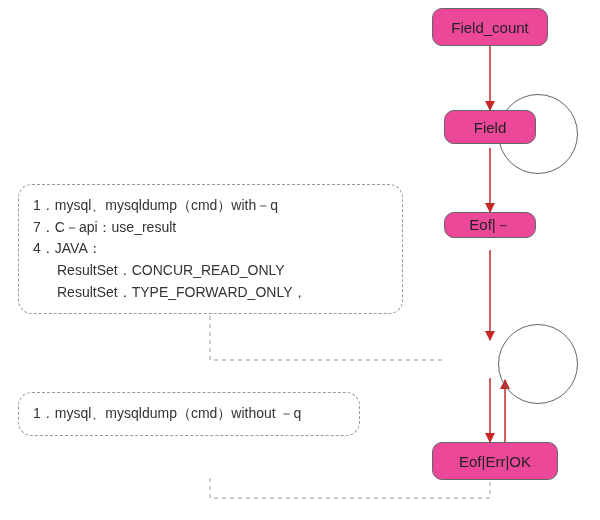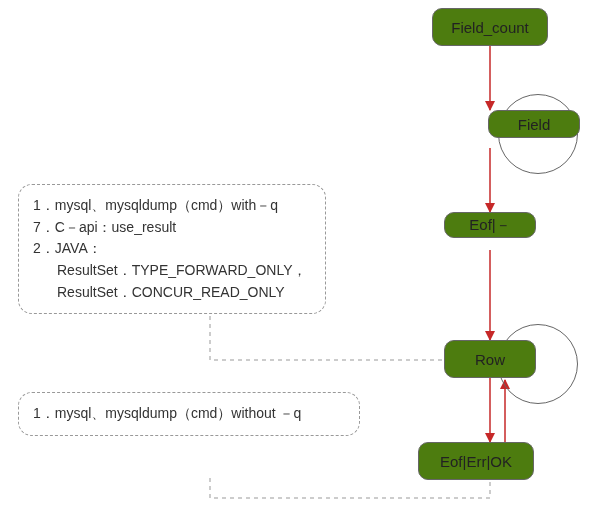--- a/index.html
+++ b/index.html
@@ -15,21 +15,21 @@
   }
   .stage {
     position: relative;
     width: 600px;
     height: 520px;
   }
   .node {
     position: absolute;
     border: 1px solid #666;
     border-radius: 10px;
-    background: #4d7c0f;
+    background: #ec4899;
     font-size: 15px;
     color: #222;
     display: flex;
     align-items: center;
     justify-content: center;
     padding: 0 10px;
     white-space: nowrap;
   }
   .loopcircle {
     position: absolute;
@@ -83,38 +83,35 @@
 
     <path d="M 210 478 L 210 498 L 490 498 L 490 482" fill="none" stroke="#999" stroke-width="1" stroke-dasharray="4 4"></path>
   </svg>
 
   <div class="loopcircle" style="left:498px; top:94px; width:80px; height:80px;"></div>
   <div class="loopcircle" style="left:498px; top:324px; width:80px; height:80px;"></div>
 
   <div class="node" style="left:432px; top:8px; width:116px; height:38px;">
     <span>Field_count</span>
   </div>
-  <div class="node" style="left:444px; top:110px; width:92px; height:28px;margin-left:44px;">
+  <div class="node" style="left:444px; top:110px; width:92px; height:34px;">
     <span>Field</span>
   </div>
   <div class="node" style="left:444px; top:212px; width:92px; height:26px;">
     <span>Eof|－</span>
   </div>
-  <div class="node" style="left:444px; top:340px; width:92px; height:38px;">
-    <span>Row</span>
-  </div>
-  <div class="node" style="left:418px; top:442px; width:116px; height:38px;">
+  <div class="node" style="left:432px; top:442px; width:126px; height:38px;">
     <span>Eof|Err|OK</span>
   </div>
 
-  <div class="annot" style="left:18px; top:184px; width:308px;">
+  <div class="annot" style="left:18px; top:184px; width:385px;">
     <div class="row">1．mysql、mysqldump（cmd）with－q</div>
     <div class="row">7．C－api：use_result</div>
-    <div class="row">2．JAVA：</div>
+    <div class="row">4．JAVA：</div>
+    <div class="row" style="padding-left:24px;">ResultSet．CONCUR_READ_ONLY</div>
     <div class="row" style="padding-left:24px;">ResultSet．TYPE_FORWARD_ONLY，</div>
-    <div class="row" style="padding-left:24px;">ResultSet．CONCUR_READ_ONLY</div>
   </div>
 
   <div class="annot" style="left:18px; top:392px; width:342px;">
     <div class="row">1．mysql、mysqldump（cmd）without －q</div>
   </div>
 
 </div>
 
 </body></html>

